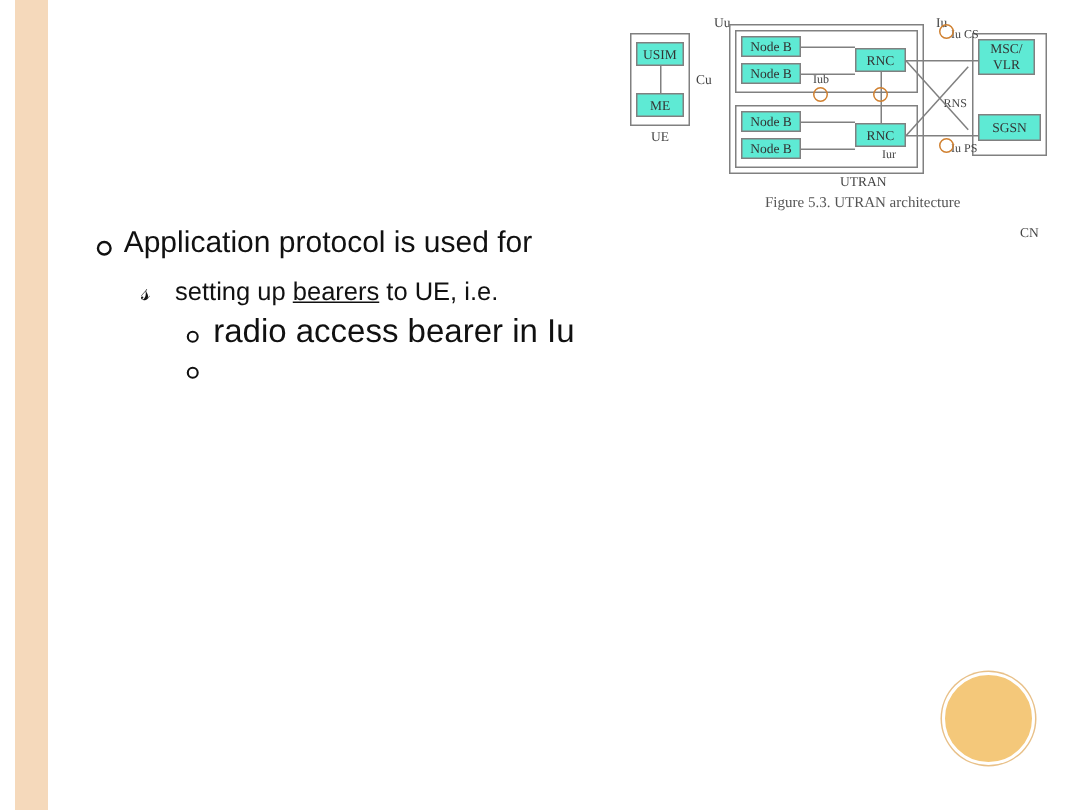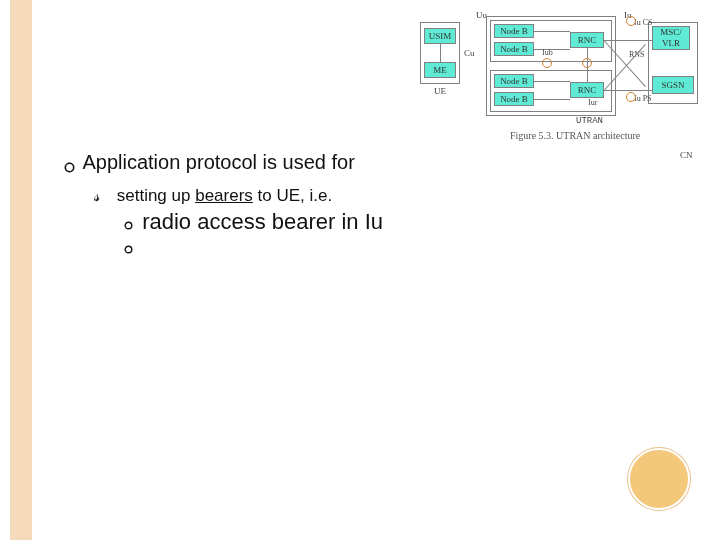--- a/index.html
+++ b/index.html
@@ -165,33 +165,33 @@
   <div class="dlabel" style="left:56px;top:2px;">Uu</div>
 
   <div class="group" style="left:66px;top:8px;width:130px;height:100px;"></div>
 
   <div class="group" style="left:70px;top:12px;width:122px;height:42px;"></div>
   <div class="dbox" style="left:74px;top:16px;width:40px;height:14px;line-height:12px;">Node B</div>
   <div class="dbox" style="left:74px;top:34px;width:40px;height:14px;line-height:12px;">Node B</div>
   <div class="dbox" style="left:150px;top:24px;width:34px;height:16px;line-height:14px;">RNC</div>
   <div class="line" style="left:114px;top:23px;width:36px;height:1px;"></div>
   <div class="line" style="left:114px;top:41px;width:36px;height:1px;"></div>
-  <div class="dlabel" style="left:172px;top:42px;font-size:8px;padding-left:37px;">RNS</div>
+  <div class="dlabel" style="left:172px;top:56px;font-size:8px;padding-left:37px;">RNS</div>
 
   <div class="group" style="left:70px;top:62px;width:122px;height:42px;"></div>
   <div class="dbox" style="left:74px;top:66px;width:40px;height:14px;line-height:12px;">Node B</div>
   <div class="dbox" style="left:74px;top:84px;width:40px;height:14px;line-height:12px;">Node B</div>
   <div class="dbox" style="left:150px;top:74px;width:34px;height:16px;line-height:14px;">RNC</div>
   <div class="line" style="left:114px;top:73px;width:36px;height:1px;"></div>
   <div class="line" style="left:114px;top:91px;width:36px;height:1px;"></div>
 
   <div class="dlabel" style="left:122px;top:40px;font-size:8px;">Iub</div>
   <div class="dlabel" style="left:168px;top:52px;font-size:8px;margin-top:38px;">Iur</div>
   <div class="line" style="left:167px;top:40px;width:1px;height:34px;"></div>
-  <div class="dlabel" style="left:156px;top:108px;font-family:Liberation Mono, monospace;">UTRAN</div>
+  <div class="dlabel" style="left:140px;top:108px;">UTRAN</div>
 
   <div class="dlabel" style="left:204px;top:2px;">Iu</div>
 
   <div class="group" style="left:228px;top:14px;width:50px;height:82px;"></div>
   <div class="dbox" style="left:232px;top:18px;width:38px;height:24px;line-height:11px;white-space:pre;">MSC/
 VLR</div>
   <div class="dbox" style="left:232px;top:68px;width:42px;height:18px;line-height:16px;">SGSN</div>
   <div class="dlabel" style="left:260px;top:114px;margin-top:28px;">CN</div>
 
   <div class="line" style="left:184px;top:32px;width:48px;height:1px;"></div>

